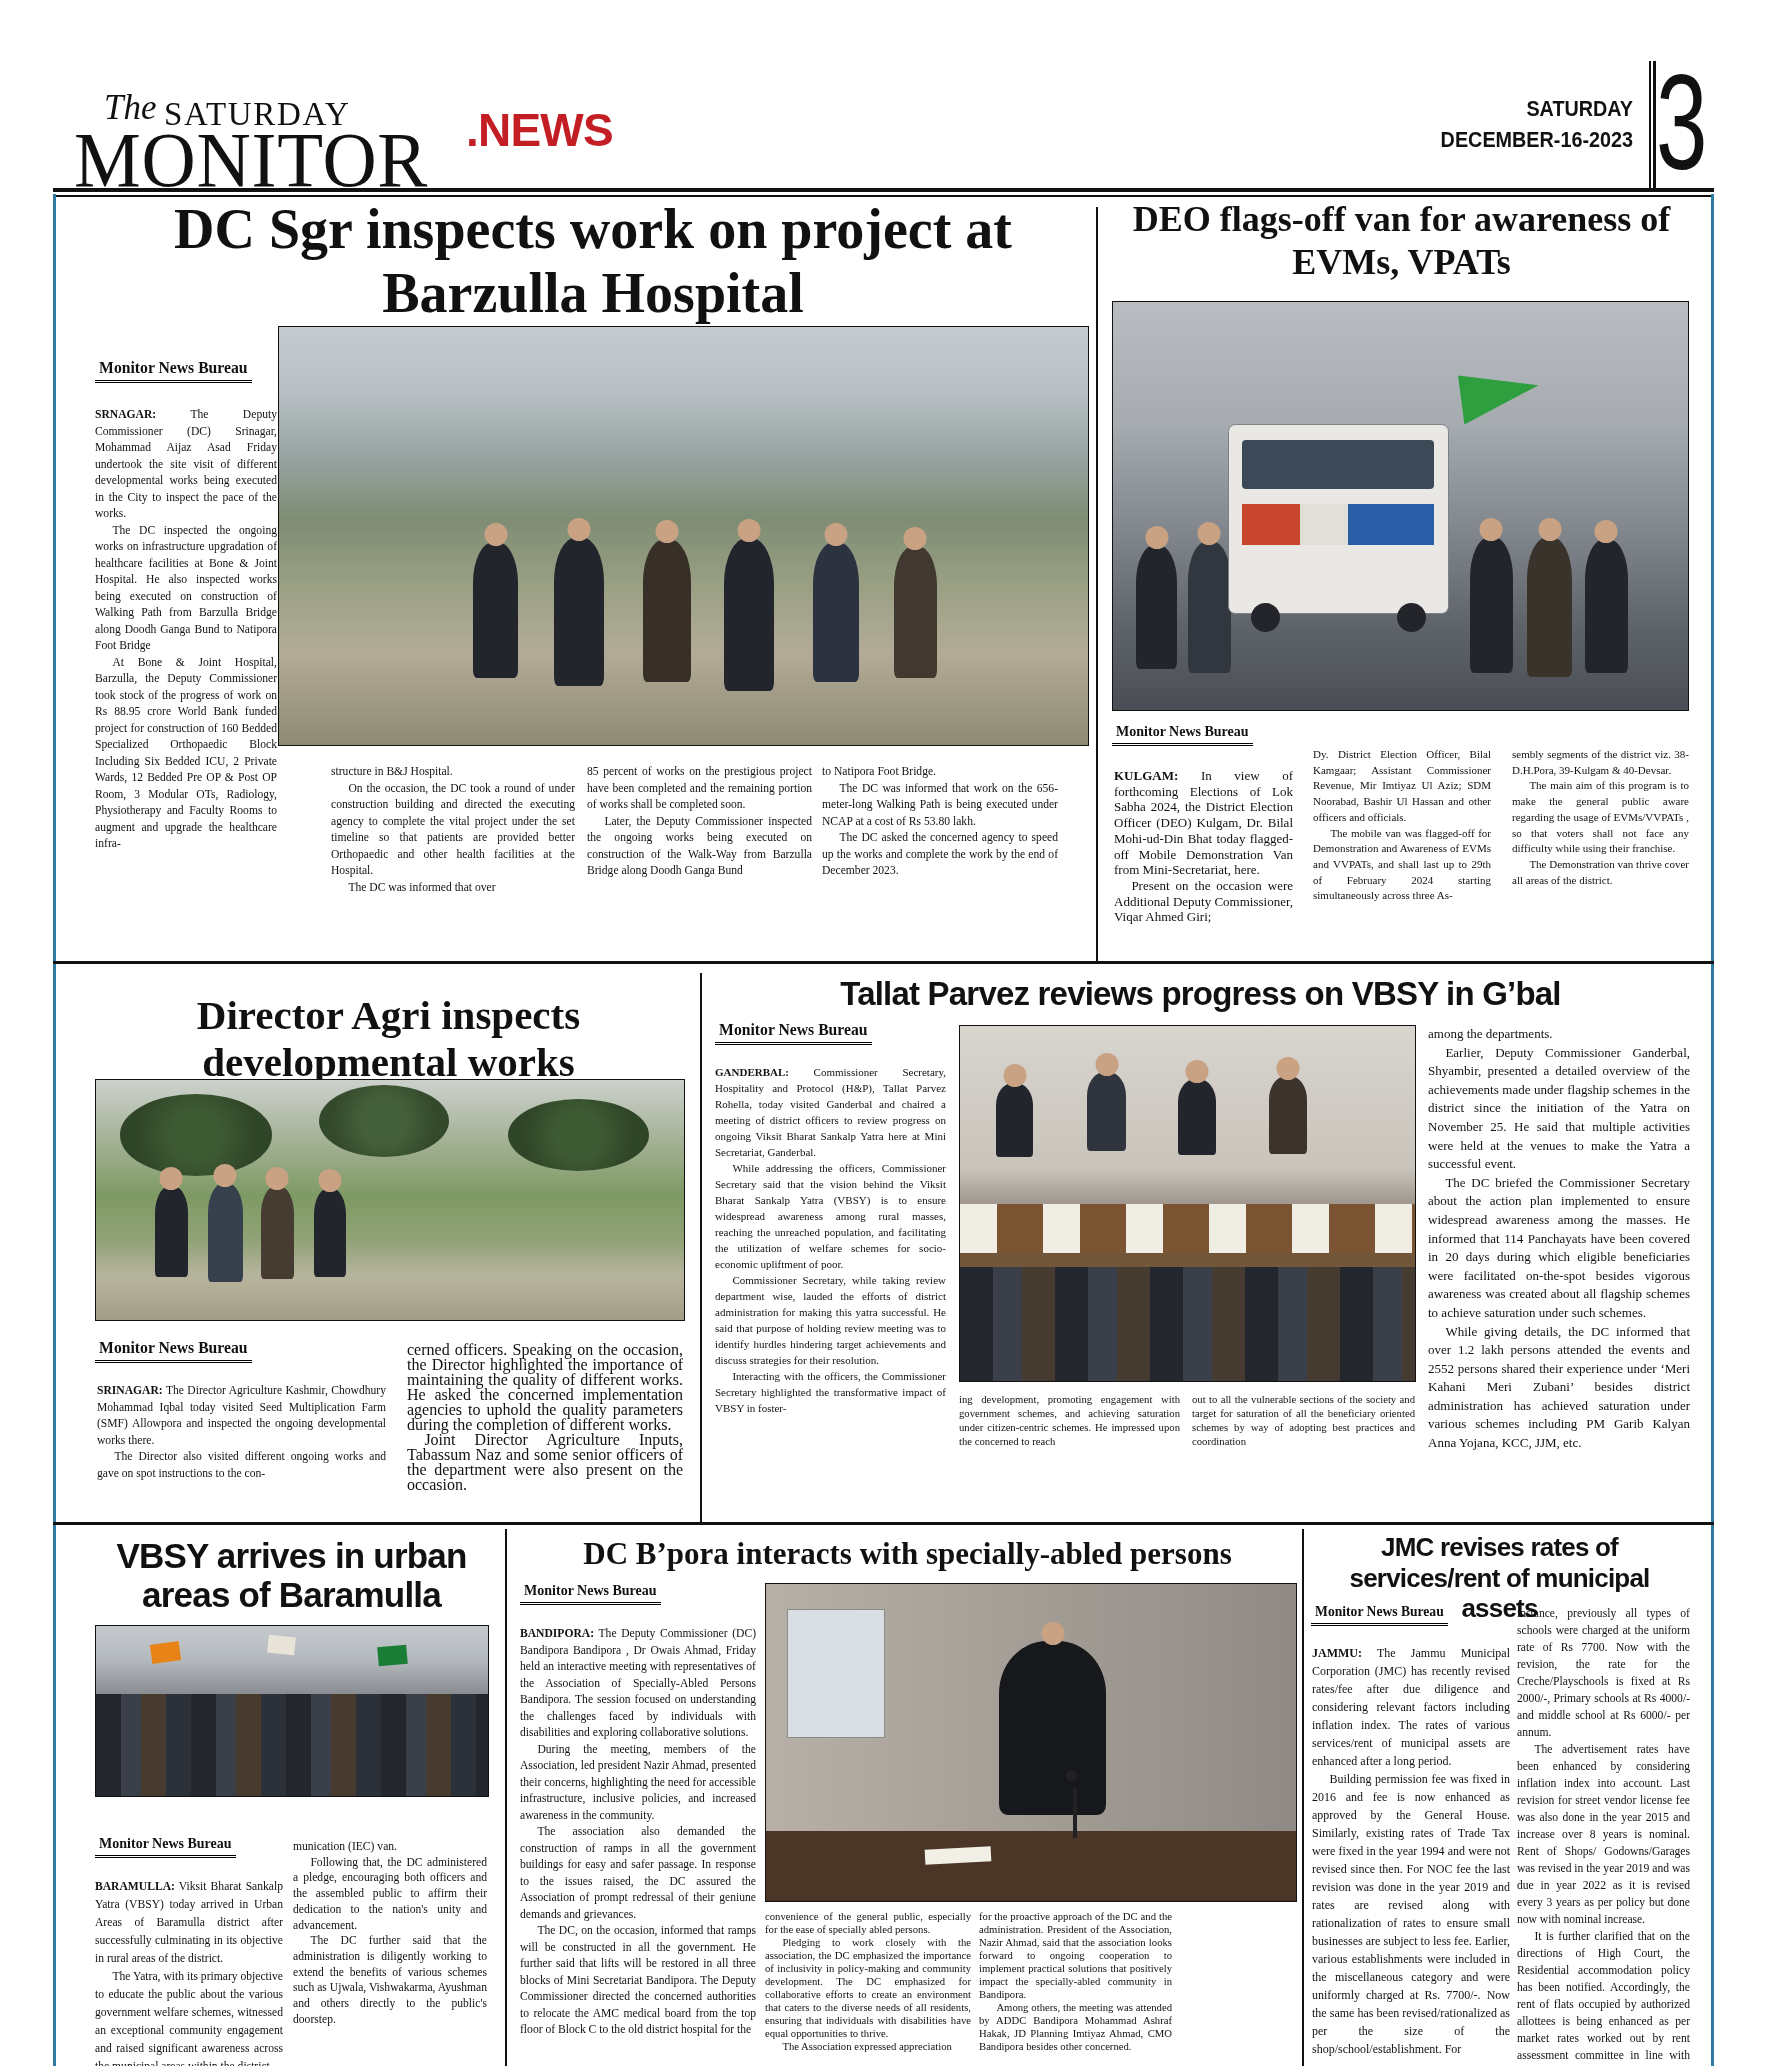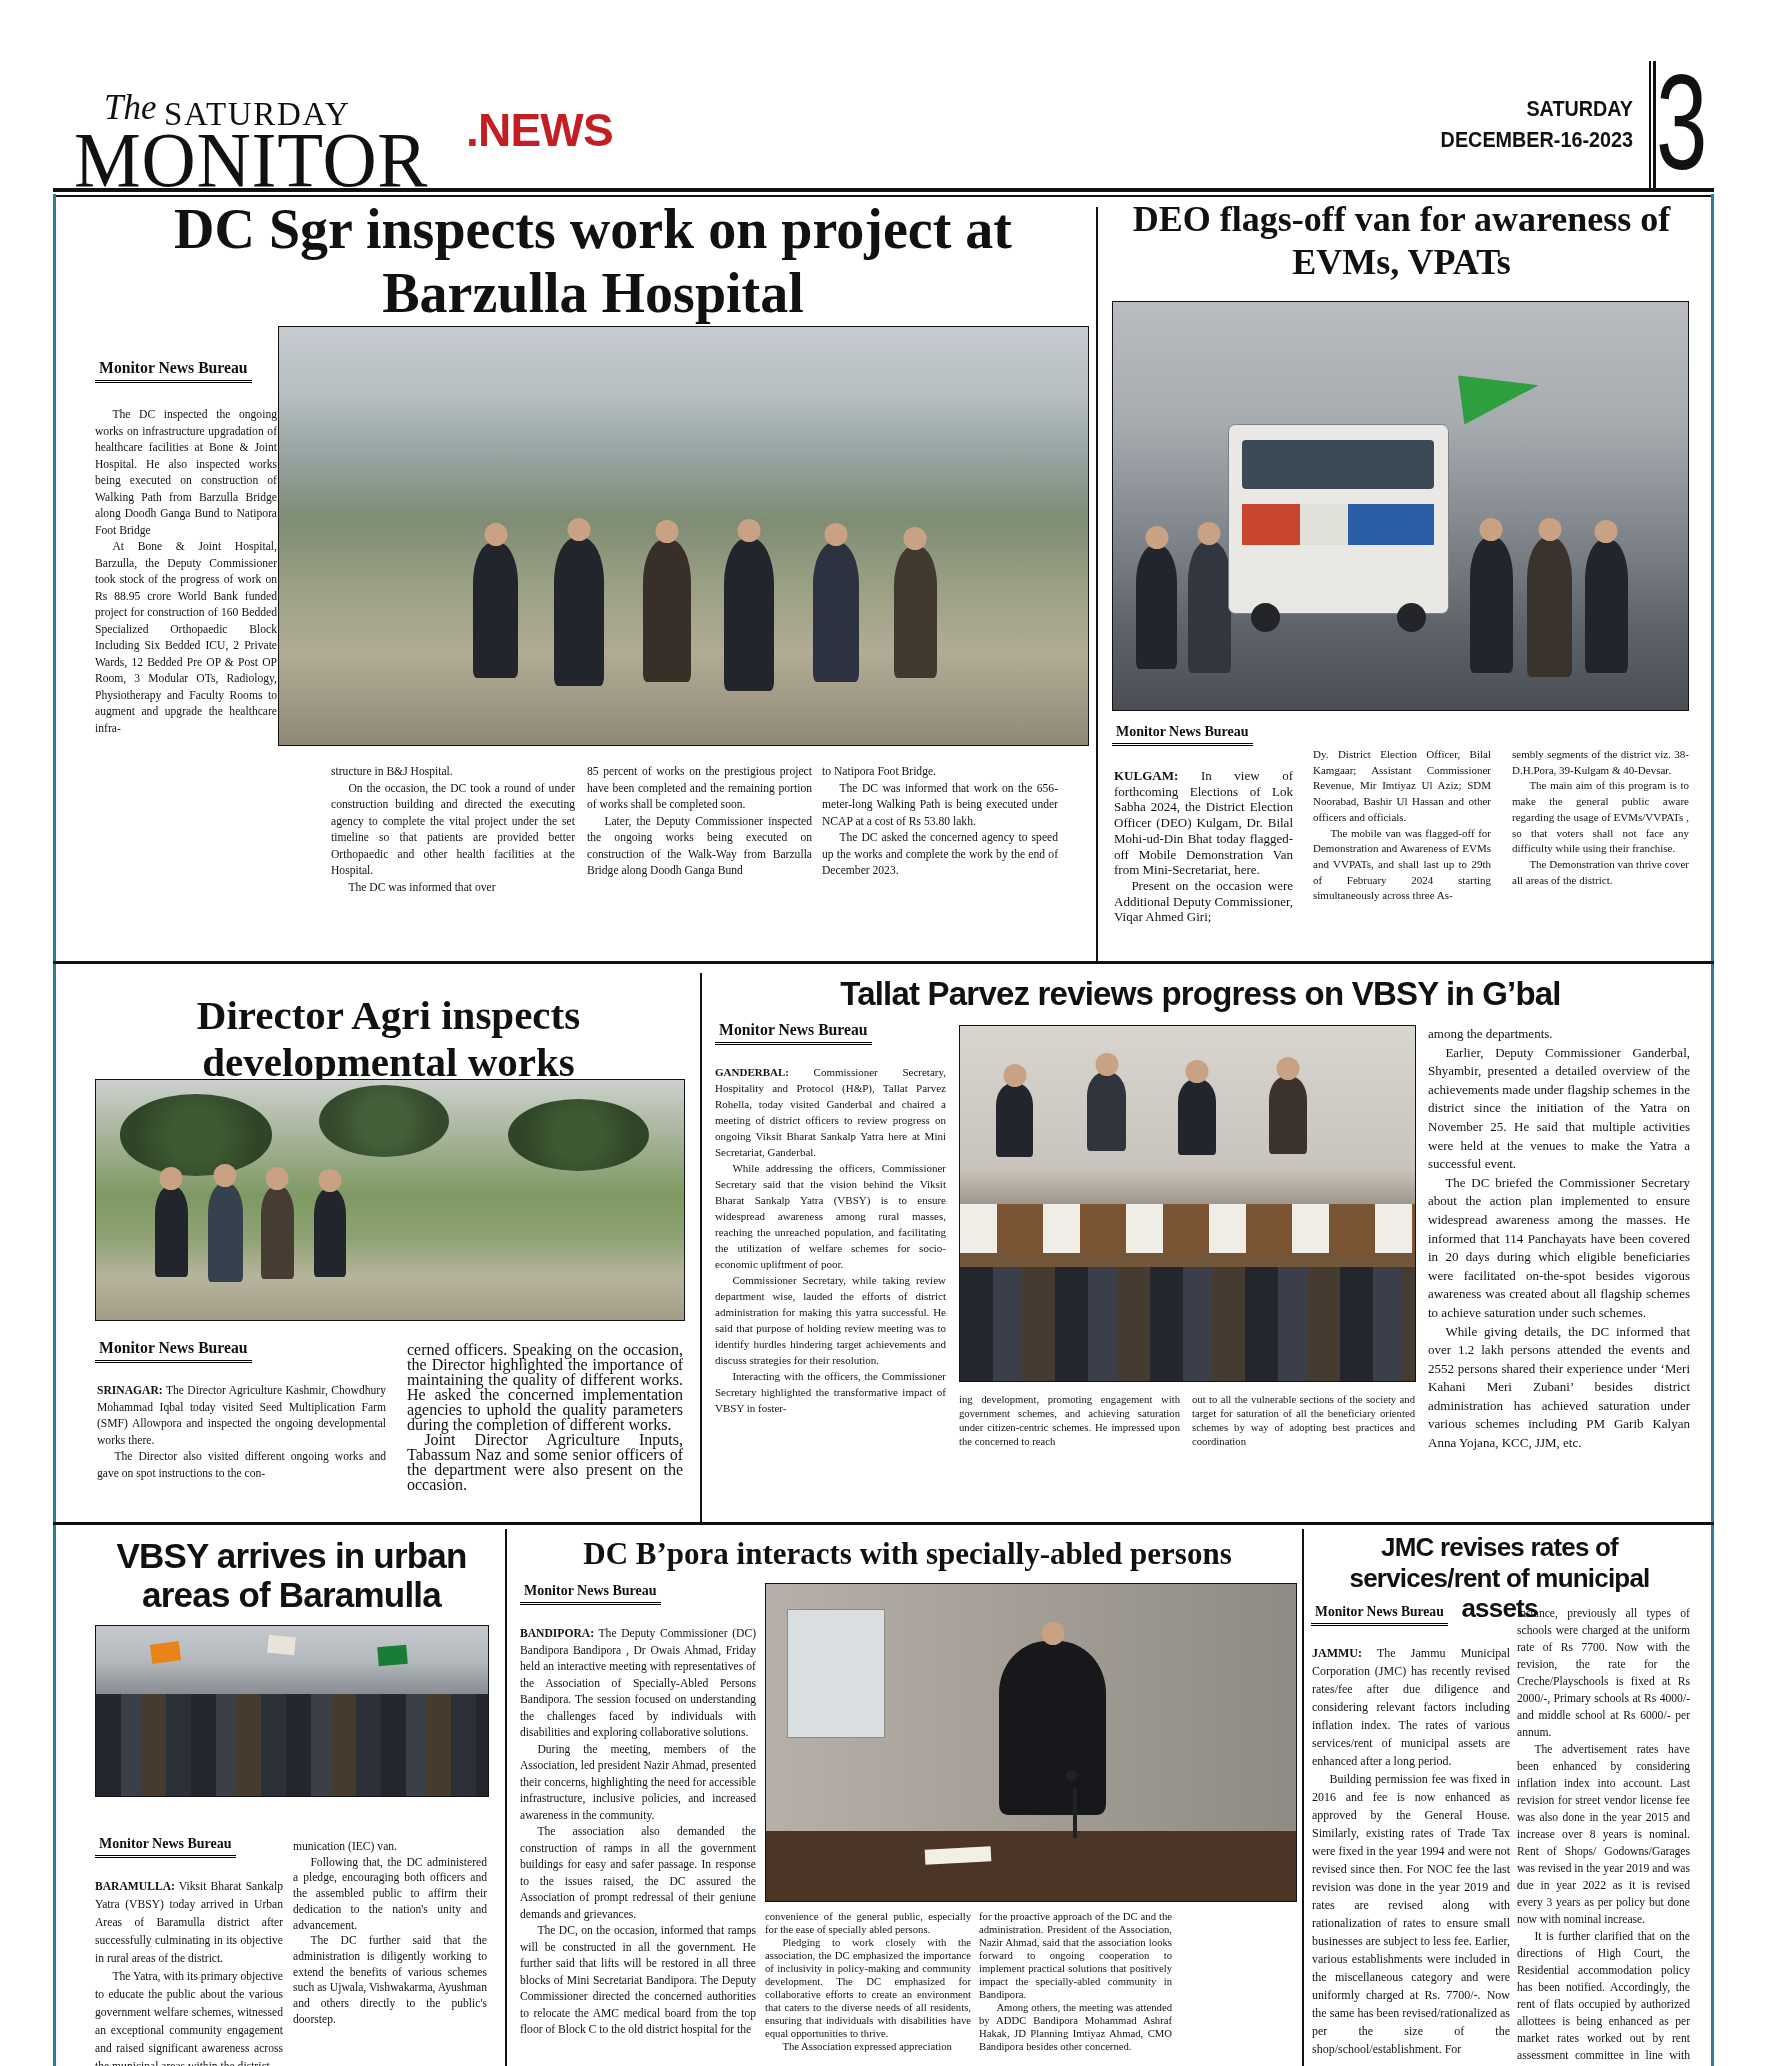--- a/index.html
+++ b/index.html
@@ -83,20 +83,21 @@
     <div class="abs byline-wrap" style="left:95px;top:359px;width:182px"><span class="byline">Monitor News Bureau</span></div>
     <div class="abs photo p1" style="left:278px;top:326px;width:809px;height:418px" aria-label="Officials walking outdoors during site inspection of works in Srinagar">
       <i class="fig" style="left:24%;bottom:16%;width:45px;height:136px"></i>
       <i class="fig" style="left:34%;bottom:14%;width:50px;height:149px"></i>
       <i class="fig" style="left:45%;bottom:15%;width:48px;height:143px;background:#383028"></i>
       <i class="fig" style="left:55%;bottom:13%;width:50px;height:153px"></i>
       <i class="fig" style="left:66%;bottom:15%;width:46px;height:140px;background:#2c3240"></i>
       <i class="fig" style="left:76%;bottom:16%;width:43px;height:132px;background:#41382f"></i>
     </div>
     <div class="abs col" style="left:95px;top:407px;width:182px;height:535px;font-size:11.6px;line-height:16.5px">
+      <p class="lead"><span class="dl">SRNAGAR:</span> <span>The Deputy Commissioner (DC) Srinagar, Mohammad Aijaz Asad Friday undertook the site visit of different developmental works being executed in the City to inspect the pace of the works.</span></p>
       <div class="paras">
           <p>The DC inspected the ongoing works on infrastructure upgradation of healthcare facilities at Bone &amp; Joint Hospital. He also inspected works being executed on construction of Walking Path from Barzulla Bridge along Doodh Ganga Bund to Natipora Foot Bridge</p>
           <p>At Bone &amp; Joint Hospital, Barzulla, the Deputy Commissioner took stock of the progress of work on Rs 88.95 crore World Bank funded project for construction of 160 Bedded Specialized Orthopaedic Block Including Six Bedded ICU, 2 Private Wards, 12 Bedded Pre OP &amp; Post OP Room, 3 Modular OTs, Radiology, Physiotherapy and Faculty Rooms to augment and upgrade the healthcare infra-</p>
         </div>
     </div>
     <div class="abs col cont" style="left:331px;top:764px;width:244px;height:178px;font-size:11.6px;line-height:16.5px">
         <div class="paras">
           <p>structure in B&amp;J Hospital.</p>
           <p>On the occasion, the DC took a round of under construction building and directed the executing agency to complete the vital project under the set timeline so that patients are provided better Orthopaedic and other health facilities at the Hospital.</p>
           <p>The DC was informed that over</p>

